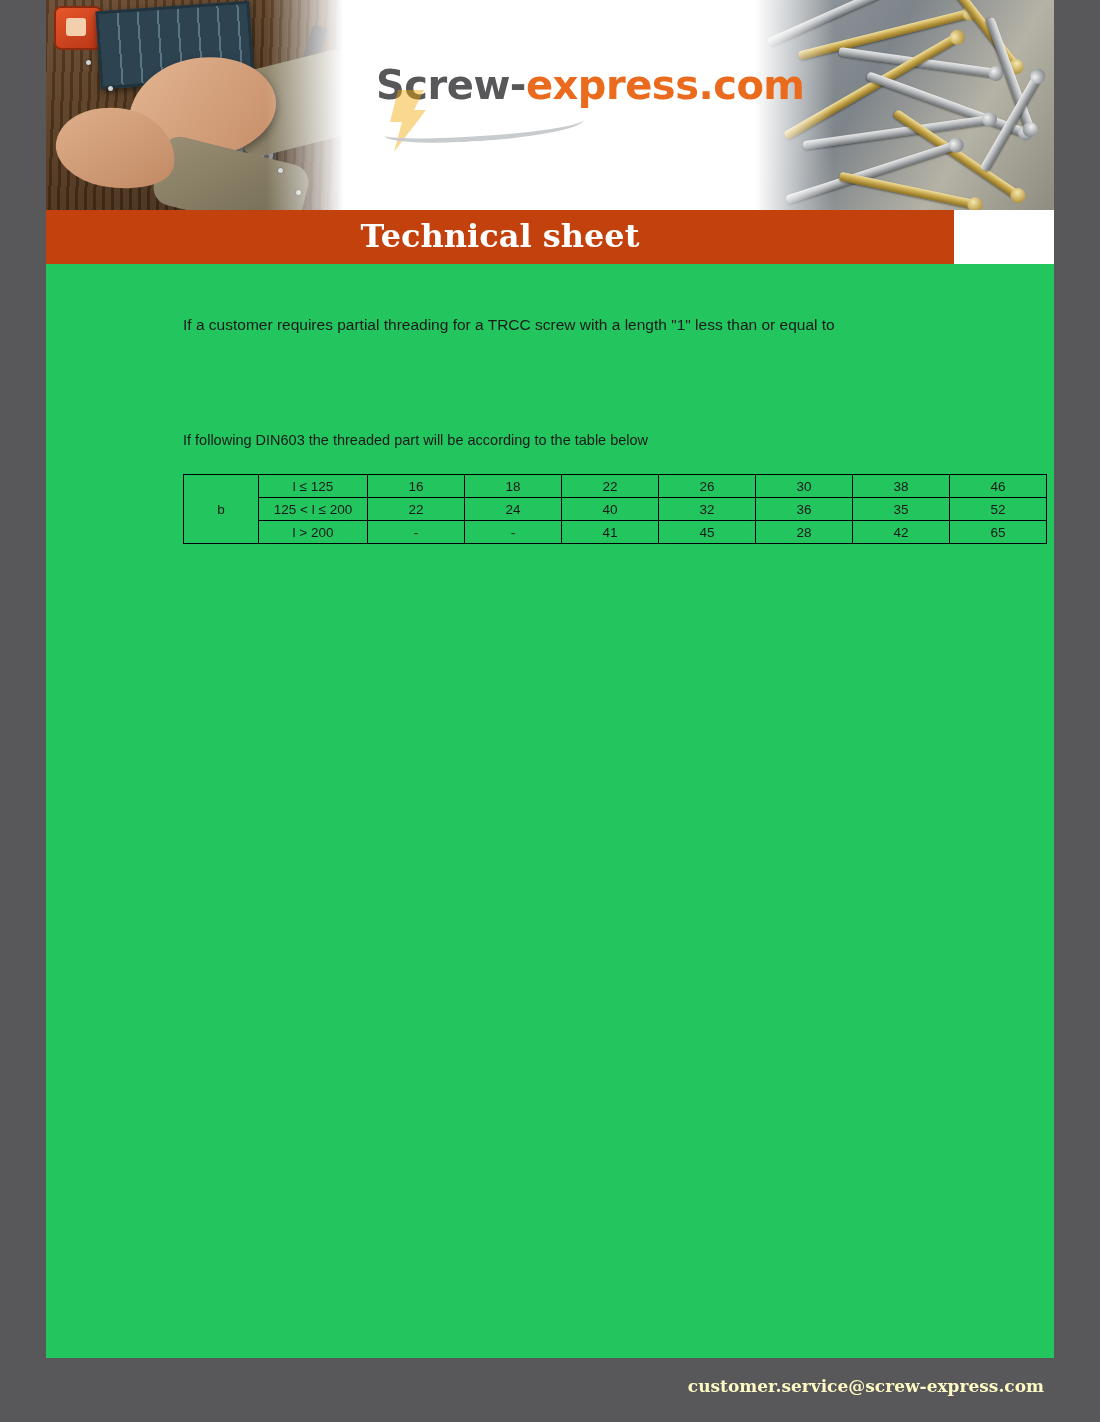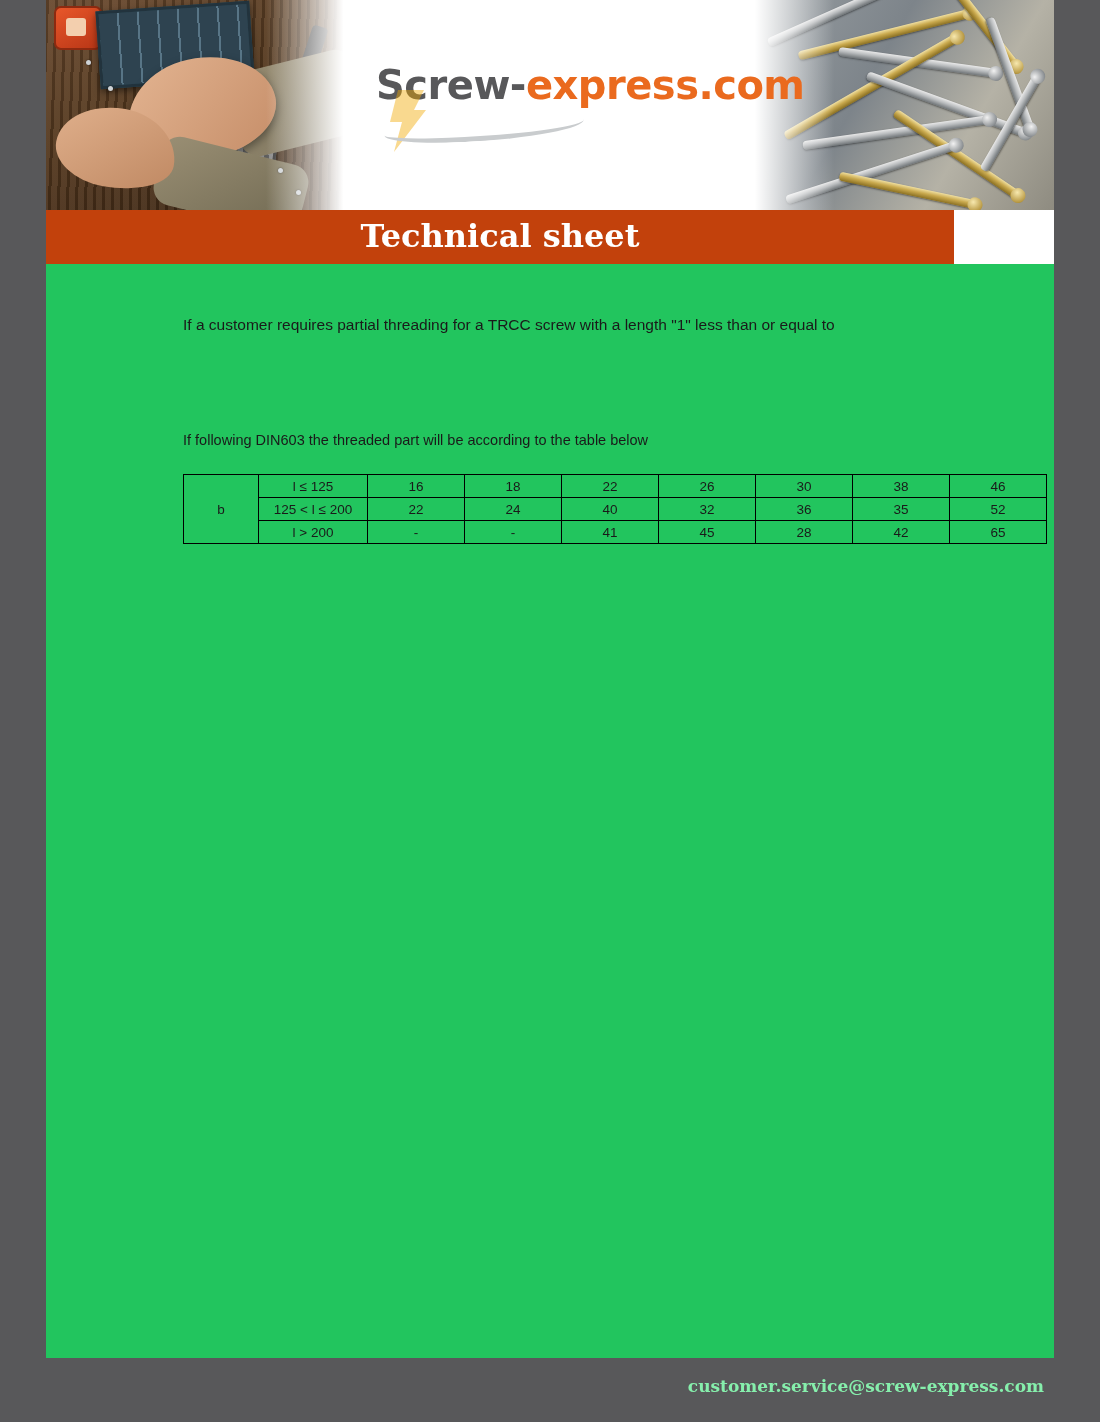--- a/index.html
+++ b/index.html
@@ -305,21 +305,21 @@
     left: 0;
     bottom: 0;
     width: 1100px;
     height: 64px;
     background: #58585a;
   }
   .footer .email {
     position: absolute;
     right: 56px;
     top: 18px;
-    color: #86efac;
+    color: #fef9c3;
     font-family: "DejaVu Serif", serif;
     font-weight: bold;
     font-size: 17px;
     letter-spacing: 0px;
   }
 </style>
 </head>
 <body>
 
 <div class="page">

